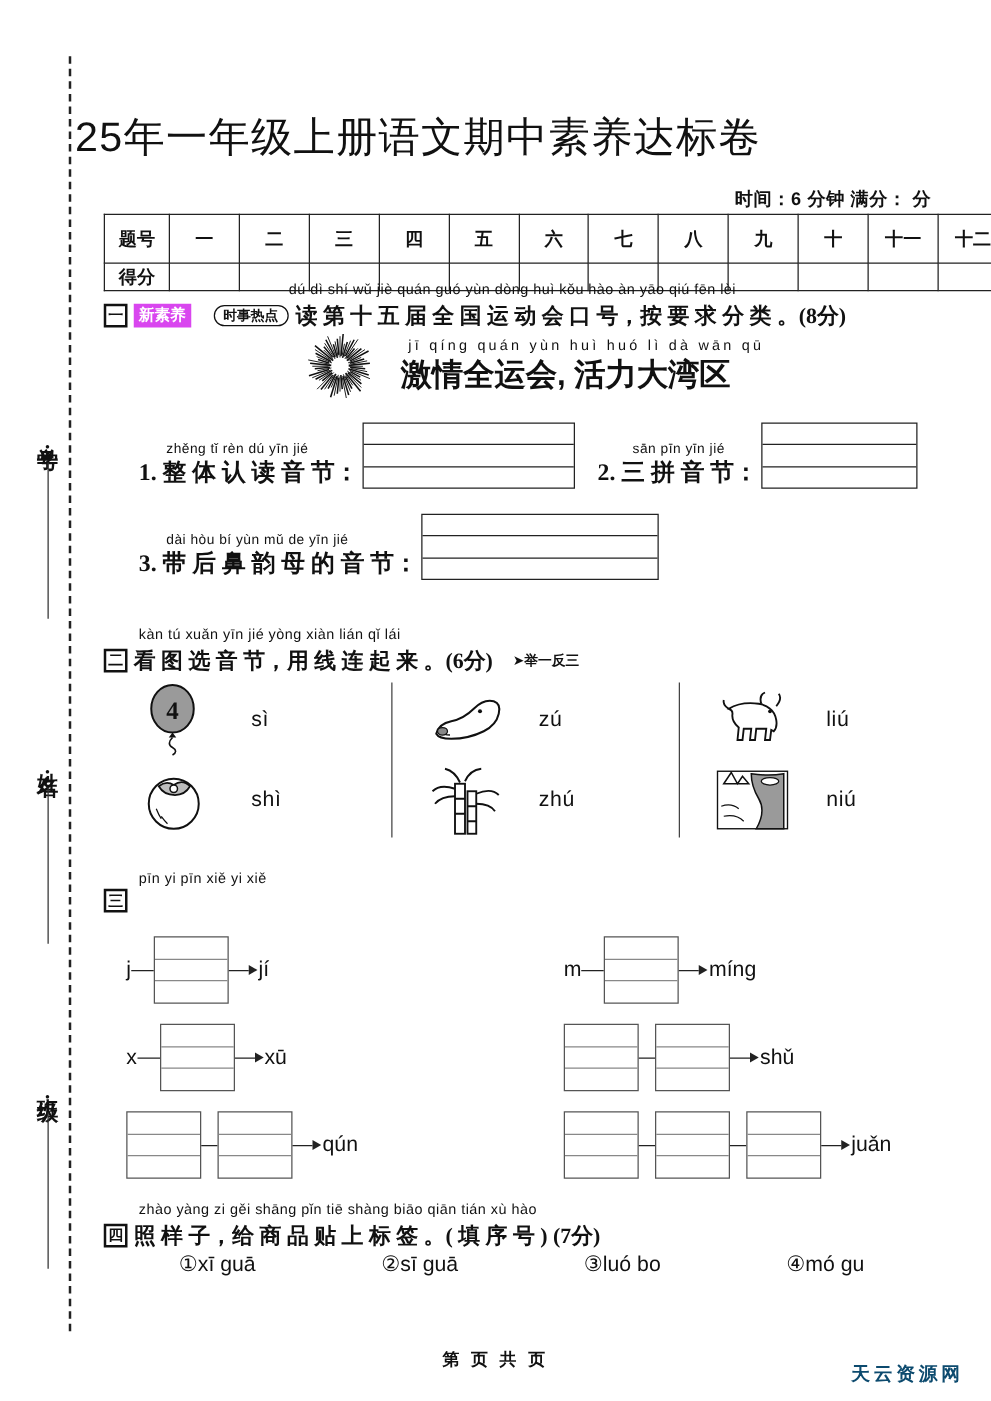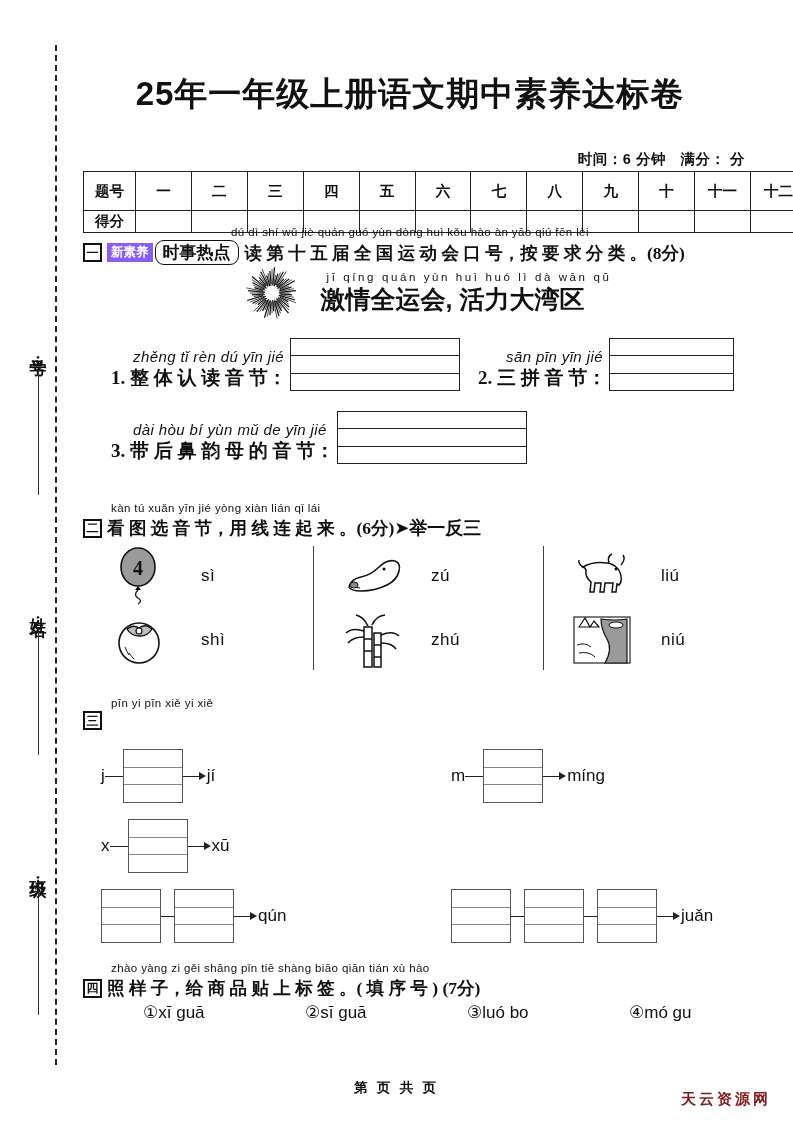--- a/index.html
+++ b/index.html
@@ -31,34 +31,33 @@
     font-weight:bold; font-size:17px; letter-spacing:2px;
     font-family:"Liberation Serif","DejaVu Serif",serif;
     white-space:nowrap;
   }
   .side-rule {
     width:0; border-left:1.3px solid #333;
   }
 
   
   #title {
-    position:absolute; left:60px; top:72px; width:700px;
-    text-align:center;
-    font-size:33px; font-weight:bold;
+    position:absolute; left:60px; top:88px; width:700px;
+    font-size:33px; font-weight:normal;
     letter-spacing:1px;
     font-family:"Liberation Sans","DejaVu Sans",sans-serif;
   }
 
   
   #meta-line {
     position:absolute; right:48px; top:150px;
     font-size:14.5px; font-weight:bold; letter-spacing:0.5px;
     white-space:nowrap;
   }
-  #meta-line span { margin-left:10px; }
+  #meta-line span { margin-left:0; }
 
   
   #score-table {
     position:absolute; left:83px; top:171px; width:771px;
     border-collapse: collapse;
     table-layout: fixed;
   }
   #score-table td {
     border:1px solid #222;
     height:22px;
@@ -92,34 +91,34 @@
     display:inline-flex; align-items:center; justify-content:center;
     width:19px; height:19px;
     border:2px solid #111;
     font-size:12px; font-weight:bold;
     margin-right:5px;
     font-family:"Liberation Serif","DejaVu Serif",serif;
     line-height:1;
   }
   .badge-solid {
     display:inline-block;
-    background:#8b5cf6; color:#fff;
+    background:#d946ef; color:#fff;
     font-size:12.5px; font-weight:bold;
-    padding:1px 4px; margin-right:2px;
+    padding:1px 4px; margin-right:18px;
     font-family:"Liberation Sans","DejaVu Sans",sans-serif;
   }
   .badge-round {
     display:inline-block;
     border:1.4px solid #111; border-radius:9px;
-    font-size:17px; font-weight:bold;
+    font-size:11px; font-weight:bold;
     padding:0px 7px; margin-right:6px;
     font-family:Liberation Serif, serif;
   }
   .tag-arrow {
-    font-size:18px; font-weight:bold; margin-left:0;
+    font-size:11px; font-weight:bold; margin-left:16px;
     font-family:"Liberation Sans","DejaVu Sans",sans-serif;
   }
 
   
   #slogan-row {
     position:absolute; left:0; top:40px; width:690px;
     display:flex; align-items:center; justify-content:center; gap:22px;
   }
   .emblem { width:54px; height:54px; }
   .slogan-block { text-align:left; }
@@ -130,23 +129,22 @@
   .slogan-txt {
     font-size:25px; font-weight:bold; letter-spacing:0px;
     white-space:nowrap;
     font-family:"Liberation Sans","DejaVu Sans",sans-serif;
   }
 
   
   .ans-row { position:absolute; display:flex; align-items:flex-end; }
   .ans-label { position:relative; margin-right:3px; }
   .ans-py {
-    font-size:15px; letter-spacing:0.4px; white-space:nowrap;
+    font-size:11px; letter-spacing:0.4px; white-space:nowrap;
     padding-left:22px;
-    font-style:italic;
   }
   .ans-txt {
     font-size:19px; font-weight:bold; white-space:nowrap;
     font-family:"Liberation Serif","DejaVu Serif",serif;
   }
   .three-box {
     border:1.3px solid #222;
     display:flex; flex-direction:column;
   }
   .three-box > div { flex:1; border-bottom:1.3px solid #222; }
@@ -216,21 +214,21 @@
   
   #footer {
     position:absolute; left:0; bottom:24px; width:793px;
     text-align:center;
     font-size:13.5px; font-weight:bold; letter-spacing:3px;
     font-family:"Liberation Serif","DejaVu Serif",serif;
   }
   #watermark {
     position:absolute; right:22px; bottom:12px;
     font-size:15px; font-weight:bold; letter-spacing:3px;
-    color:#7f1d1d;
+    color:#0c4a6e;
     font-family:"Liberation Sans","DejaVu Sans",sans-serif;
   }
 </style>
 </head>
 <body>
 
 <div id="cutline"></div>
 
 <div id="sidebar">
   <div class="side-field" style="top:285px;">
@@ -561,20 +559,38 @@
           <div></div>
           <div></div>
         </span>
       <span class="arrow-wrap">
           <span class="arrow-line"></span>
           <span class="arrow-head"></span>
         </span>
       <span class="spell-res">xū</span>
     </div>
 
+    <div class="spell" style="left:368px; top:82px;">
+      <span class="cellbox">
+          <div></div>
+          <div></div>
+          <div></div>
+        </span>
+      <span class="dash short"></span>
+      <span class="cellbox">
+          <div></div>
+          <div></div>
+          <div></div>
+        </span>
+      <span class="arrow-wrap">
+          <span class="arrow-line"></span>
+          <span class="arrow-head"></span>
+        </span>
+      <span class="spell-res">shǔ</span>
+    </div>
 
     <div class="spell" style="left:18px; top:152px;">
       <span class="cellbox">
           <div></div>
           <div></div>
           <div></div>
         </span>
       <span class="dash short"></span>
       <span class="cellbox">
           <div></div>

